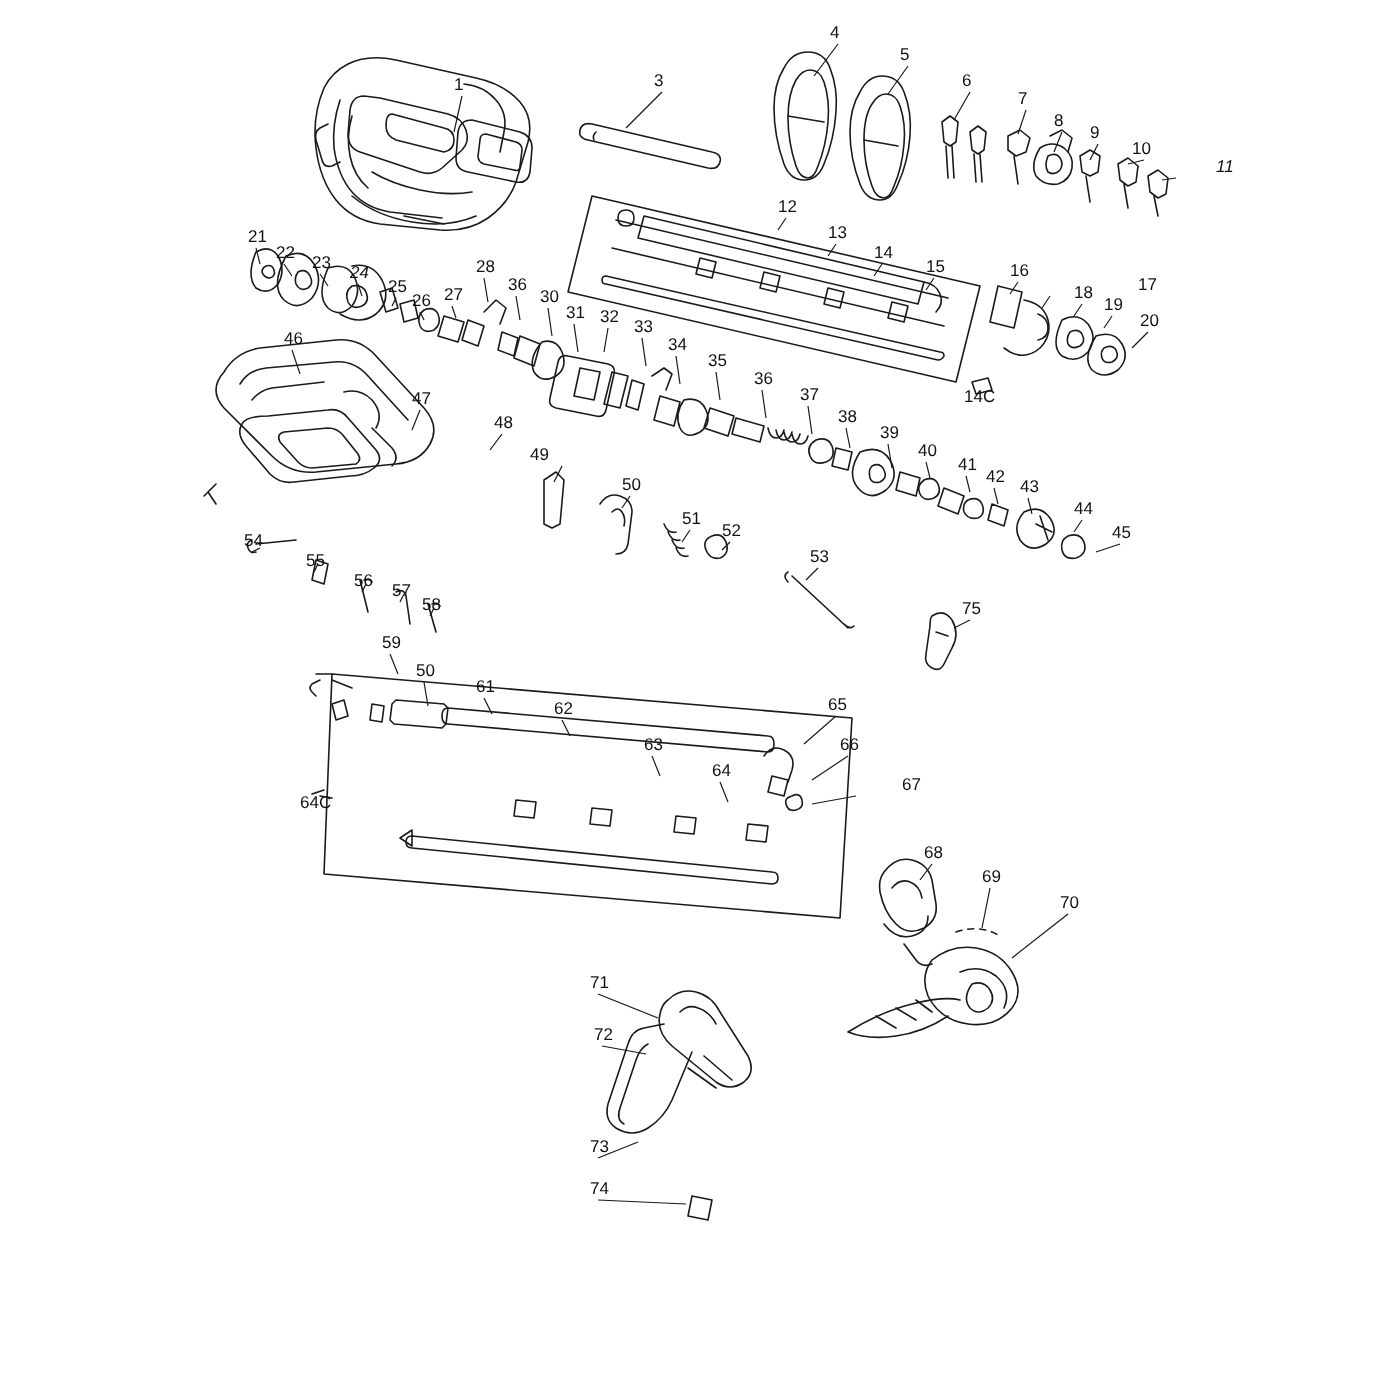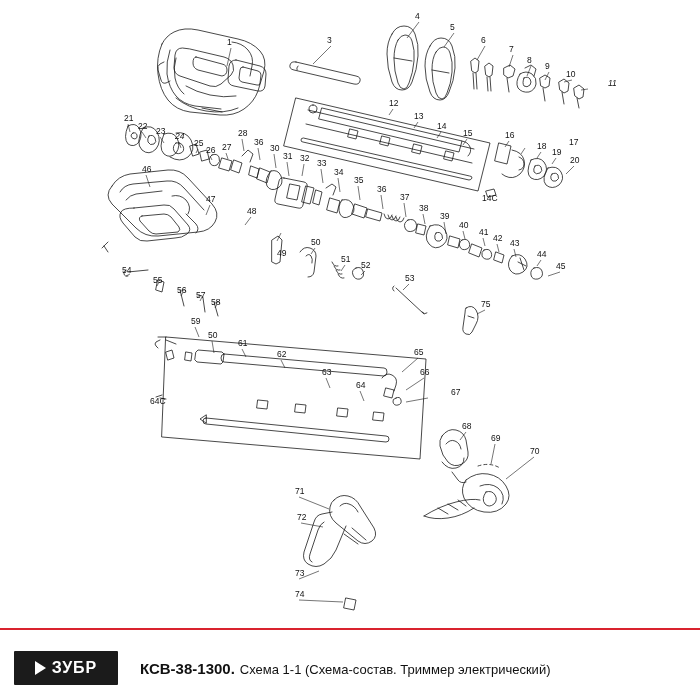--- a/index.html
+++ b/index.html
@@ -358,21 +358,21 @@
     <div class="callout" style="left:440px;top:212px;">39</div>
     <div class="callout" style="left:459px;top:221px;">40</div>
     <div class="callout" style="left:479px;top:228px;">41</div>
     <div class="callout" style="left:493px;top:234px;">42</div>
     <div class="callout" style="left:510px;top:239px;">43</div>
     <div class="callout" style="left:537px;top:250px;">44</div>
     <div class="callout" style="left:556px;top:262px;">45</div>
     <div class="callout" style="left:142px;top:165px;">46</div>
     <div class="callout" style="left:206px;top:195px;">47</div>
     <div class="callout" style="left:247px;top:207px;">48</div>
-    <div class="callout" style="left:277px;top:223px;margin-top:26px;">49</div>
+    <div class="callout" style="left:265px;top:223px;">49</div>
     <div class="callout" style="left:311px;top:238px;">50</div>
     <div class="callout" style="left:341px;top:255px;">51</div>
     <div class="callout" style="left:361px;top:261px;">52</div>
     <div class="callout" style="left:405px;top:274px;">53</div>
     <div class="callout" style="left:122px;top:266px;">54</div>
     <div class="callout" style="left:153px;top:276px;">55</div>
     <div class="callout" style="left:177px;top:286px;">56</div>
     <div class="callout" style="left:196px;top:291px;">57</div>
     <div class="callout" style="left:211px;top:298px;">58</div>
     <div class="callout" style="left:191px;top:317px;">59</div>
@@ -468,27 +468,14 @@
         <path d="M299 497 l30 12"></path>
         <path d="M301 523 l22 4"></path>
         <path d="M299 579 l20 -8"></path>
         <path d="M299 600 l44 2"></path>
         <path d="M485 310 l-8 4"></path>
       </g>
     </svg>
 
   </div>
 
-  <div id="footer">
-    <div id="footer-rule"></div>
-    <div id="footer-inner">
-      <div id="brand-badge">
-        <span class="arrow-mark"></span>
-        <span class="brand-text">ЗУБР</span>
-      </div>
-      <div id="footer-caption">
-        <span class="model">КСВ-38-1300.</span>
-        <span class="scheme">Схема 1-1 (Схема-состав. Триммер электрический)</span>
-      </div>
-    </div>
-  </div>
 
 </div>
 
 </body></html>

